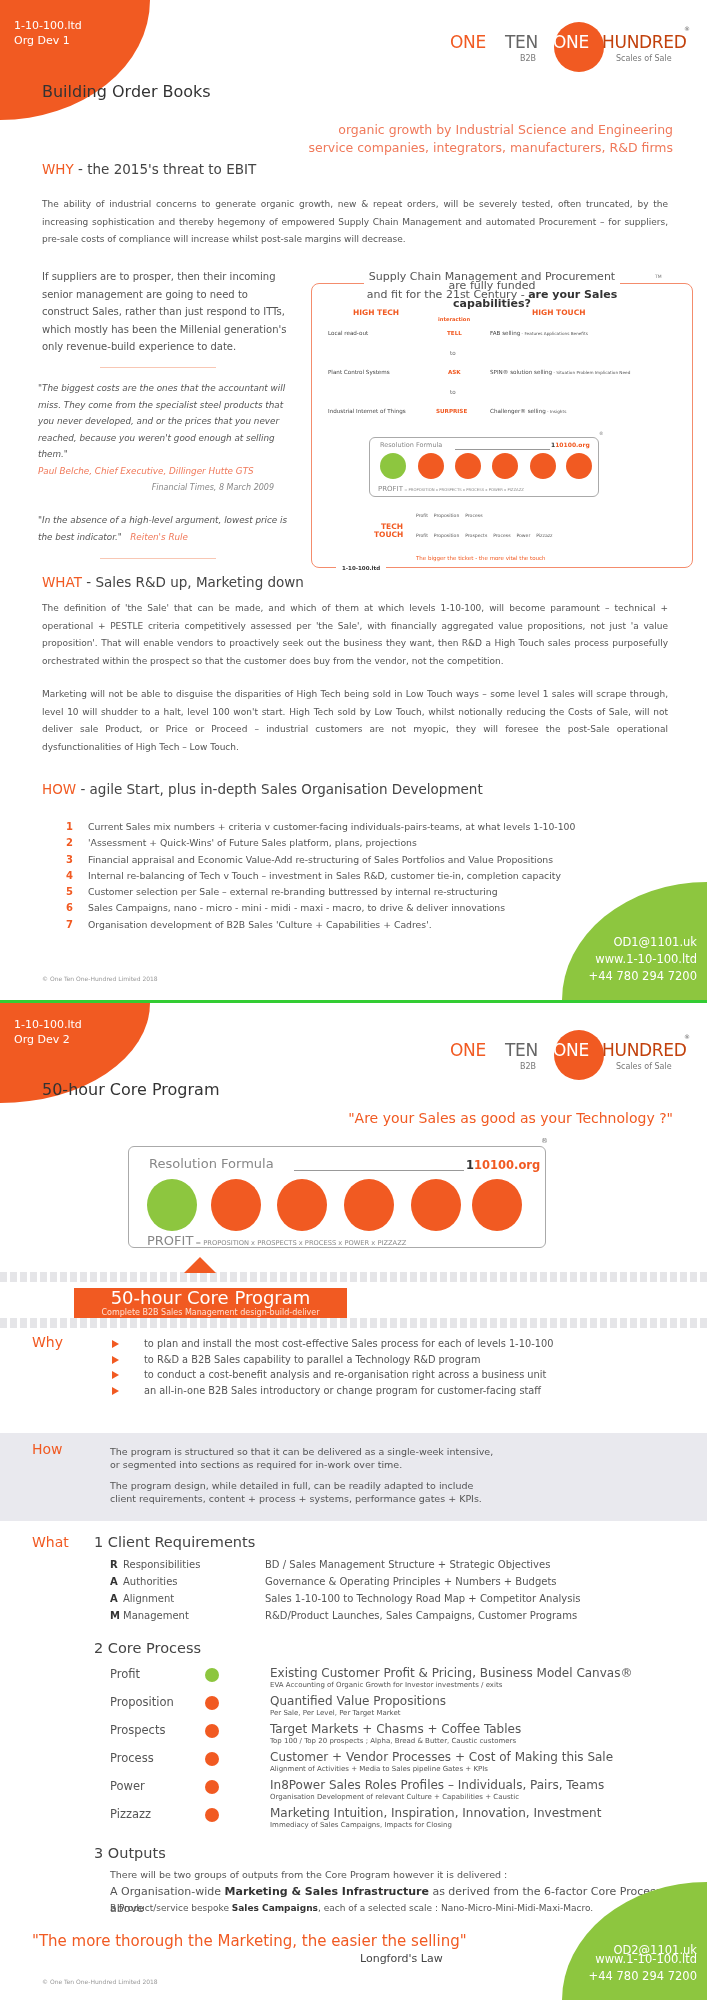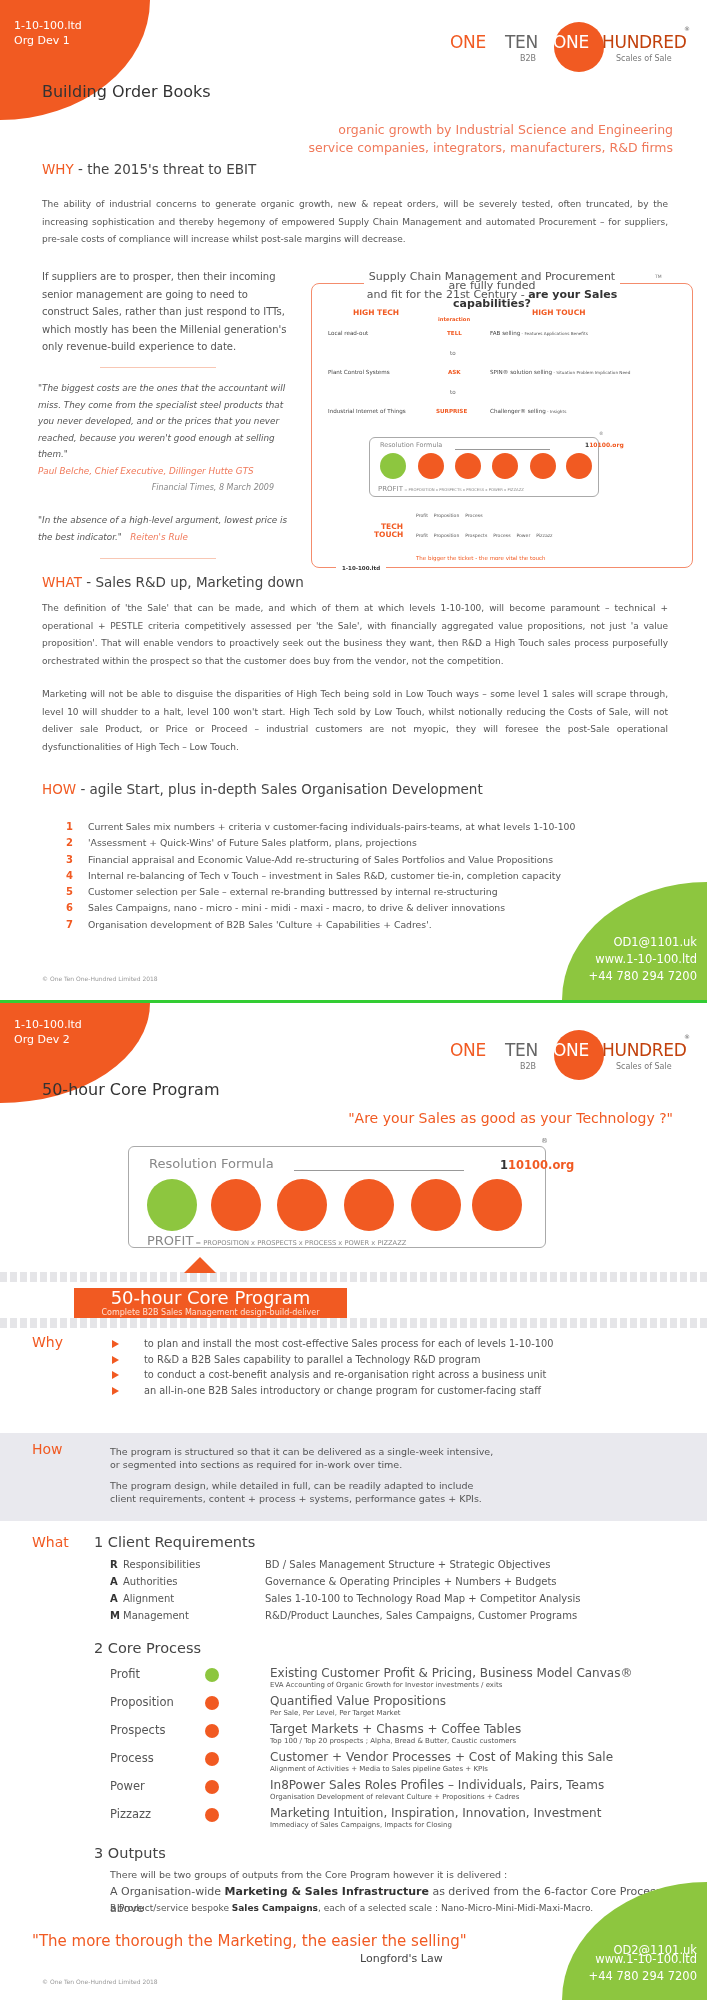--- a/index.html
+++ b/index.html
@@ -42,21 +42,21 @@
   .d-h { position: absolute; font-size: 7.5px; font-weight: bold; color: #f15a22; }
   .d-t { position: absolute; font-size: 5.6px; color: #444; }
   .d-m { position: absolute; font-size: 5.6px; font-weight: bold; color: #f15a22; }
   .d-to { position: absolute; font-size: 5.6px; color: #666; }
   .d-small { font-size: 4.2px; color: #555; font-weight: normal; }
 
   
   .rf { position: absolute; border: 1px solid #aaa; border-radius: 6px; background: #fff; }
   .rf .rf-title { position: absolute; color: #888; }
   .rf .rf-line { position: absolute; height: 1px; background: #999; }
-  .rf .rf-org { position: absolute; font-weight: bold; color: #f15a22; margin-left: 34px; }
+  .rf .rf-org { position: absolute; font-weight: bold; color: #f15a22; }
   .rf .rf-org b { color: #333; }
   .rf .icn { position: absolute; border-radius: 50%; background: #f15a22; }
   .rf .icn.g { background: #8dc63f; }
   .rf .eq { position: absolute; color: #888; white-space: nowrap; }
   .rf .eq .big { color: #888; }
 
   .tt-row { position: absolute; font-size: 4.6px; color: #555; }
   .tt-lab { position: absolute; font-weight: bold; color: #f15a22; font-size: 7.5px; }
 
   .num-list { position: absolute; list-style: none; }
@@ -311,21 +311,21 @@
 <div class="cp-row" style="left:110px;top:1751px;">
   <span class="name">Process</span>
     <span class="dot"></span>
   <span class="main">Customer + Vendor Processes + Cost of Making this Sale</span>
     <span class="sub">Alignment of Activities + Media to Sales pipeline Gates + KPIs</span>
 </div>
 <div class="cp-row" style="left:110px;top:1779px;">
   <span class="name">Power</span>
     <span class="dot"></span>
   <span class="main">In8Power Sales Roles Profiles – Individuals, Pairs, Teams</span>
-    <span class="sub">Organisation Development of relevant Culture + Propositions + Cadres</span>
+    <span class="sub">Organisation Development of relevant Culture + Capabilities + Caustic</span>
 </div>
 <div class="cp-row" style="left:110px;top:1807px;">
   <span class="name">Pizzazz</span>
     <span class="dot"></span>
   <span class="main">Marketing Intuition, Inspiration, Innovation, Investment</span>
     <span class="sub">Immediacy of Sales Campaigns, Impacts for Closing</span>
 </div>
 
 <div class="sub-head" style="left:94px;top:1845px;">3  Outputs</div>
 <div class="out-text" style="left:110px;top:1866px;">There will be two groups of outputs from the Core Program however it is delivered :</div>

